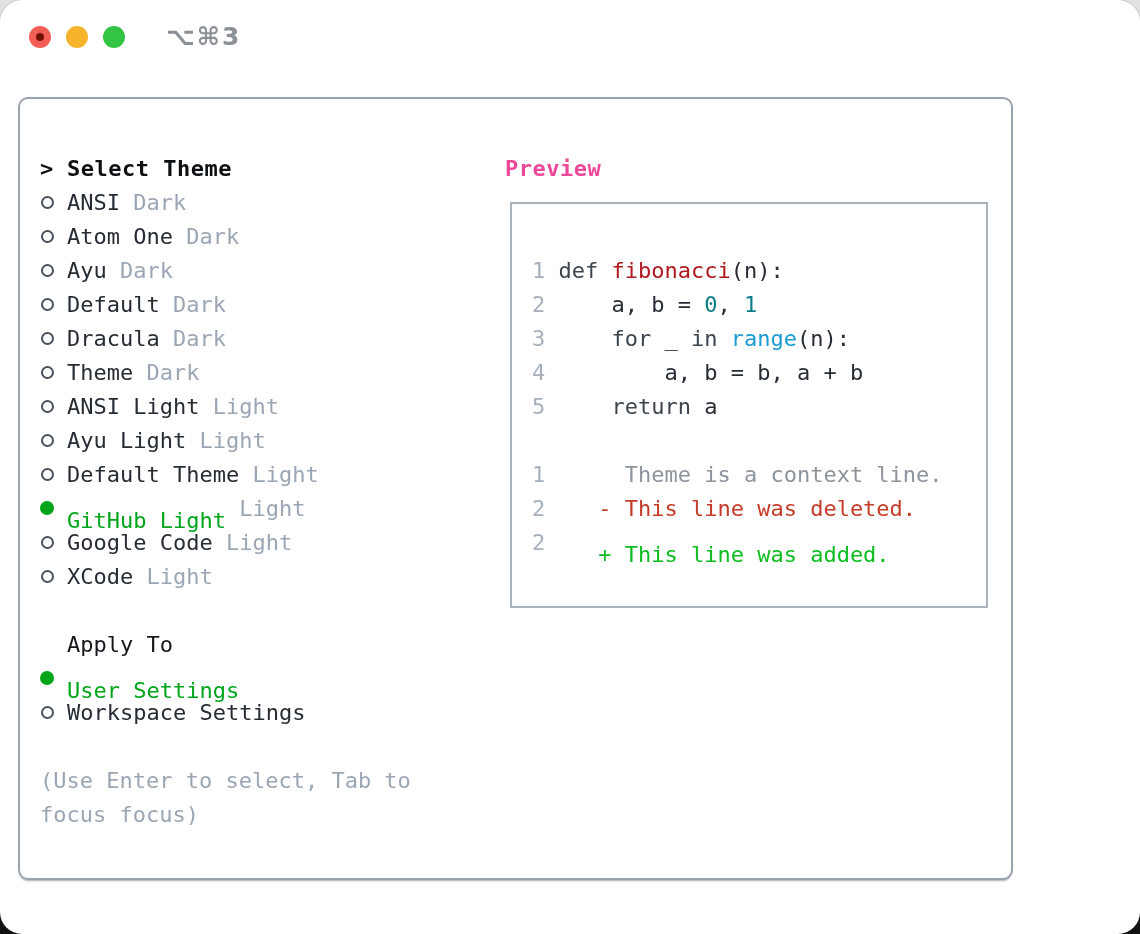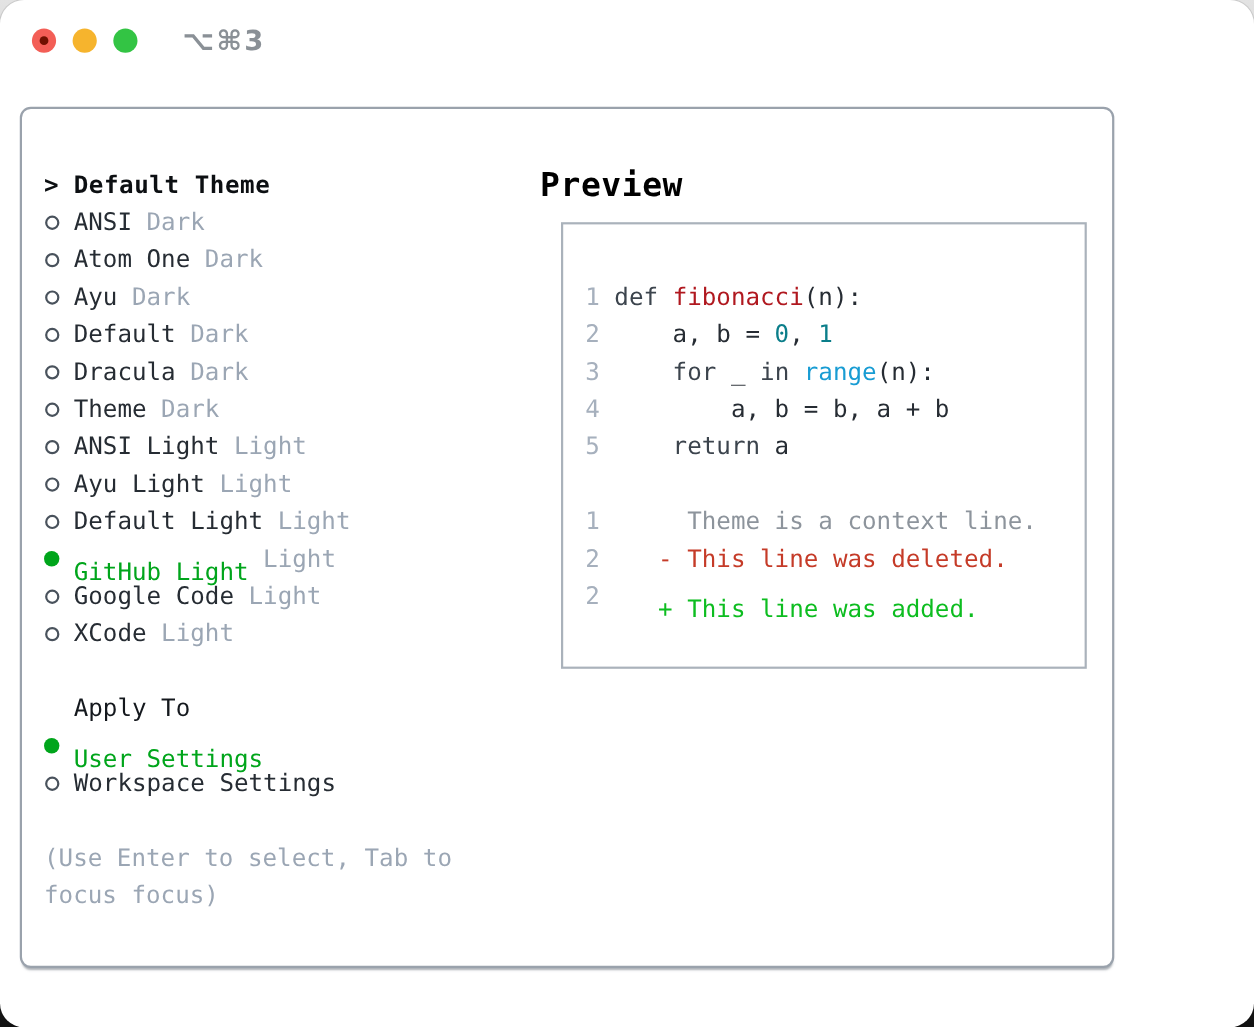--- a/index.html
+++ b/index.html
@@ -38,22 +38,22 @@
   .hdr2{color:#14181d;}
   .radio{width:13px;height:13px;border:2px solid #49525c;border-radius:50%;box-sizing:border-box;margin-left:1px;}
   .radio.sel{width:14px;height:14px;border:none;background:var(--accent-green);margin-left:0;}
   .nm{color:var(--text);}
   .nm.green{color:var(--accent-green);margin-top:24px;}
   .vr{color:var(--muted);margin-left:1ch;}
   .row.hint{color:var(--muted);}
   .row.spacer{visibility:hidden;}
   
   #preview-title{
-    position:absolute;left:471px;top:52px;height:34px;display:flex;align-items:center;
-    font-weight:bold;font-size:30px;color:#000000;letter-spacing:0.5px;
+    position:absolute;left:485px;top:52px;height:34px;display:flex;align-items:center;
+    font-weight:bold;font-size:22px;color:#ec4899;letter-spacing:0.5px;
   }
   #preview-box{
     position:absolute;left:490px;top:103px;width:478px;height:406px;box-sizing:border-box;
     border:2px solid var(--preview-border);background:#fff;
   }
   #code{padding:49px 0 0 20px;}
   .cl{height:34px;display:flex;align-items:center;font-size:22px;white-space:pre;}
   .ln{color:var(--line-number);width:2ch;flex:none;}
   .seg-pl{color:var(--text);}
   .seg-kw{color:var(--keyword);}
@@ -74,32 +74,32 @@
     <button class="light yellow"></button>
     <button class="light green"></button>
   </div>
   <div id="window-shortcut">⌥⌘3</div>
 
   <div id="theme-picker-panel">
 
     <div id="left-col">
       <div class="row">
         <span class="cell caret">&gt;</span>
-        <span class="hdr">Default Theme</span>
+        <span class="hdr">Select Theme</span>
       </div>
       <div id="theme-rows">
           <div class="row"><span class="cell"><span class="radio"></span></span><span class="nm">ANSI</span><span class="vr">Dark</span></div>
           <div class="row"><span class="cell"><span class="radio"></span></span><span class="nm">Atom One</span><span class="vr">Dark</span></div>
           <div class="row"><span class="cell"><span class="radio"></span></span><span class="nm">Ayu</span><span class="vr">Dark</span></div>
           <div class="row"><span class="cell"><span class="radio"></span></span><span class="nm">Default</span><span class="vr">Dark</span></div>
           <div class="row"><span class="cell"><span class="radio"></span></span><span class="nm">Dracula</span><span class="vr">Dark</span></div>
           <div class="row"><span class="cell"><span class="radio"></span></span><span class="nm">Theme</span><span class="vr">Dark</span></div>
           <div class="row"><span class="cell"><span class="radio"></span></span><span class="nm">ANSI Light</span><span class="vr">Light</span></div>
           <div class="row"><span class="cell"><span class="radio"></span></span><span class="nm">Ayu Light</span><span class="vr">Light</span></div>
-          <div class="row"><span class="cell"><span class="radio"></span></span><span class="nm">Default Light</span><span class="vr">Light</span></div>
+          <div class="row"><span class="cell"><span class="radio"></span></span><span class="nm">Default Theme</span><span class="vr">Light</span></div>
           <div class="row"><span class="cell"><span class="radio sel"></span></span><span class="nm green">GitHub Light</span><span class="vr">Light</span></div>
           <div class="row"><span class="cell"><span class="radio"></span></span><span class="nm">Google Code</span><span class="vr">Light</span></div>
           <div class="row"><span class="cell"><span class="radio"></span></span><span class="nm">XCode</span><span class="vr">Light</span></div>
         </div>
       <div class="row spacer"></div>
       <div class="row">
         <span class="cell"></span>
         <span class="hdr2">Apply To</span>
       </div>
       <div id="apply-rows">

